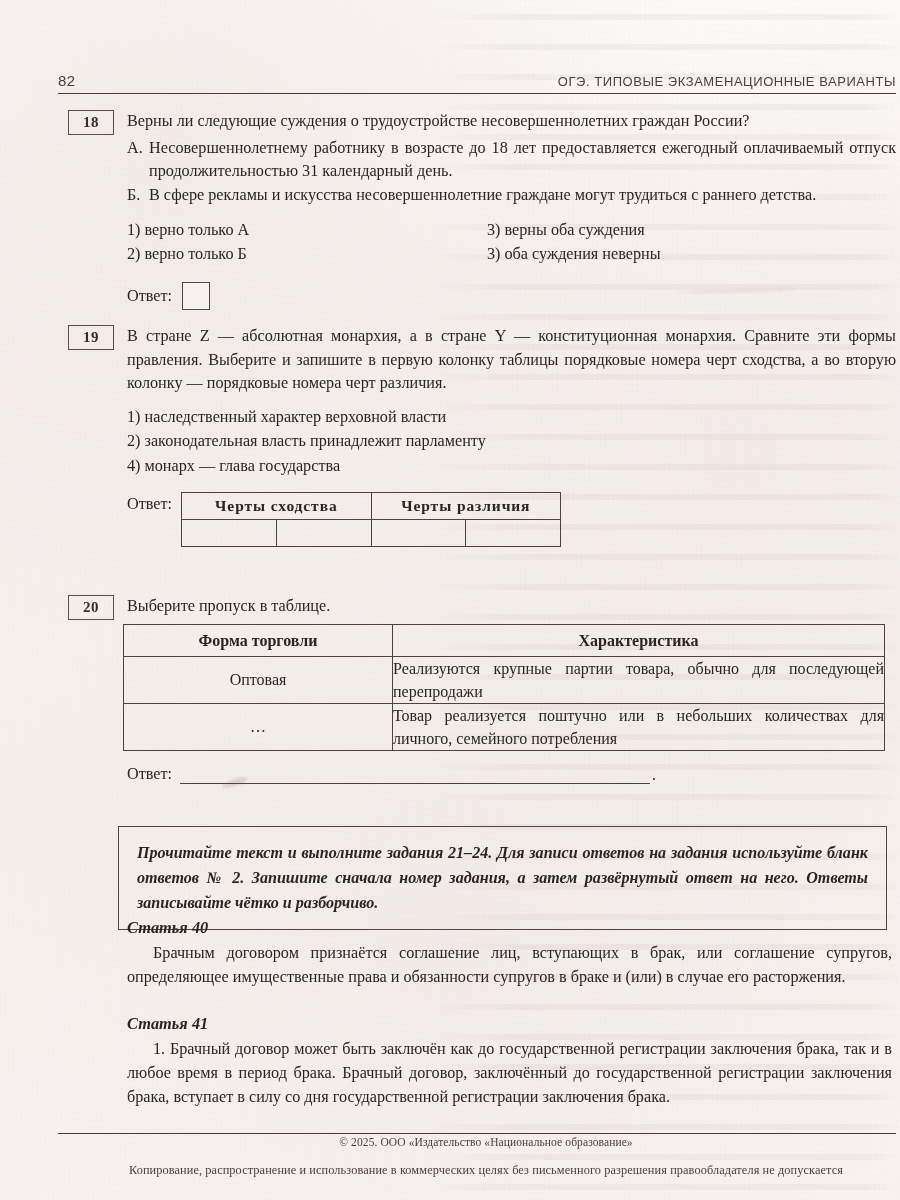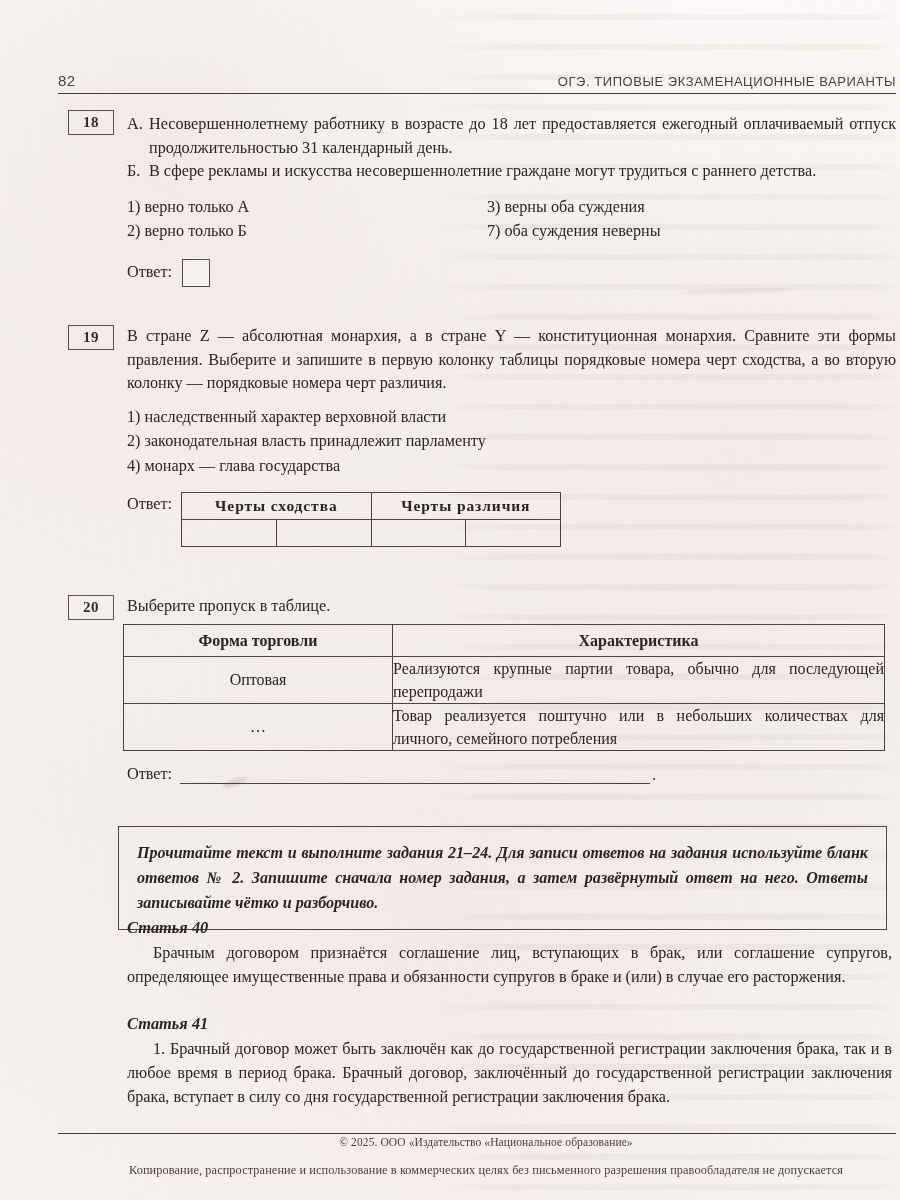--- a/index.html
+++ b/index.html
@@ -283,39 +283,40 @@
     <div class="header-row">
       <span class="folio">82</span>
       <span class="running-head">ОГЭ. ТИПОВЫЕ ЭКЗАМЕНАЦИОННЫЕ ВАРИАНТЫ</span>
     </div>
     <div class="header-rule"></div>
 
     <div class="task" style="left:68px; top:110px; width:828px;">
       <div class="task-num">18</div>
 
       <div class="task-body" style="width:769px;">
+        <div class="ptext lead-in">Верны ли следующие суждения о трудоустройстве несовершеннолетних граждан России?</div>
 
         <div class="stmt" style="margin-top:3px;">
           <span class="mk">А.</span>
           <span class="bd">Несовершеннолетнему работнику в возрасте до 18 лет предоставляется ежегодный оплачиваемый отпуск продолжительностью 31 календарный день.</span>
         </div>
 
         <div class="stmt">
           <span class="mk">Б.</span>
           <span class="bd">В сфере рекламы и искусства несовершеннолетние граждане могут трудиться с раннего детства.</span>
         </div>
 
         <div class="opts" style="margin-top:11px;">
           <div class="opt-col" style="width:360px;">
             <div class="opt">1) верно только А</div>
             <div class="opt">2) верно только Б</div>
           </div>
           <div class="opt-col right">
             <div class="opt">3) верны оба суждения</div>
-            <div class="opt">7) оба суждения неверны</div>
+            <div class="opt">3) оба суждения неверны</div>
           </div>
         </div>
 
         <div class="answer-row" style="margin-top:16px;">
           <span class="answer-label">Ответ:</span>
           <span class="answer-box"></span>
         </div>
       </div>
     </div>
 

